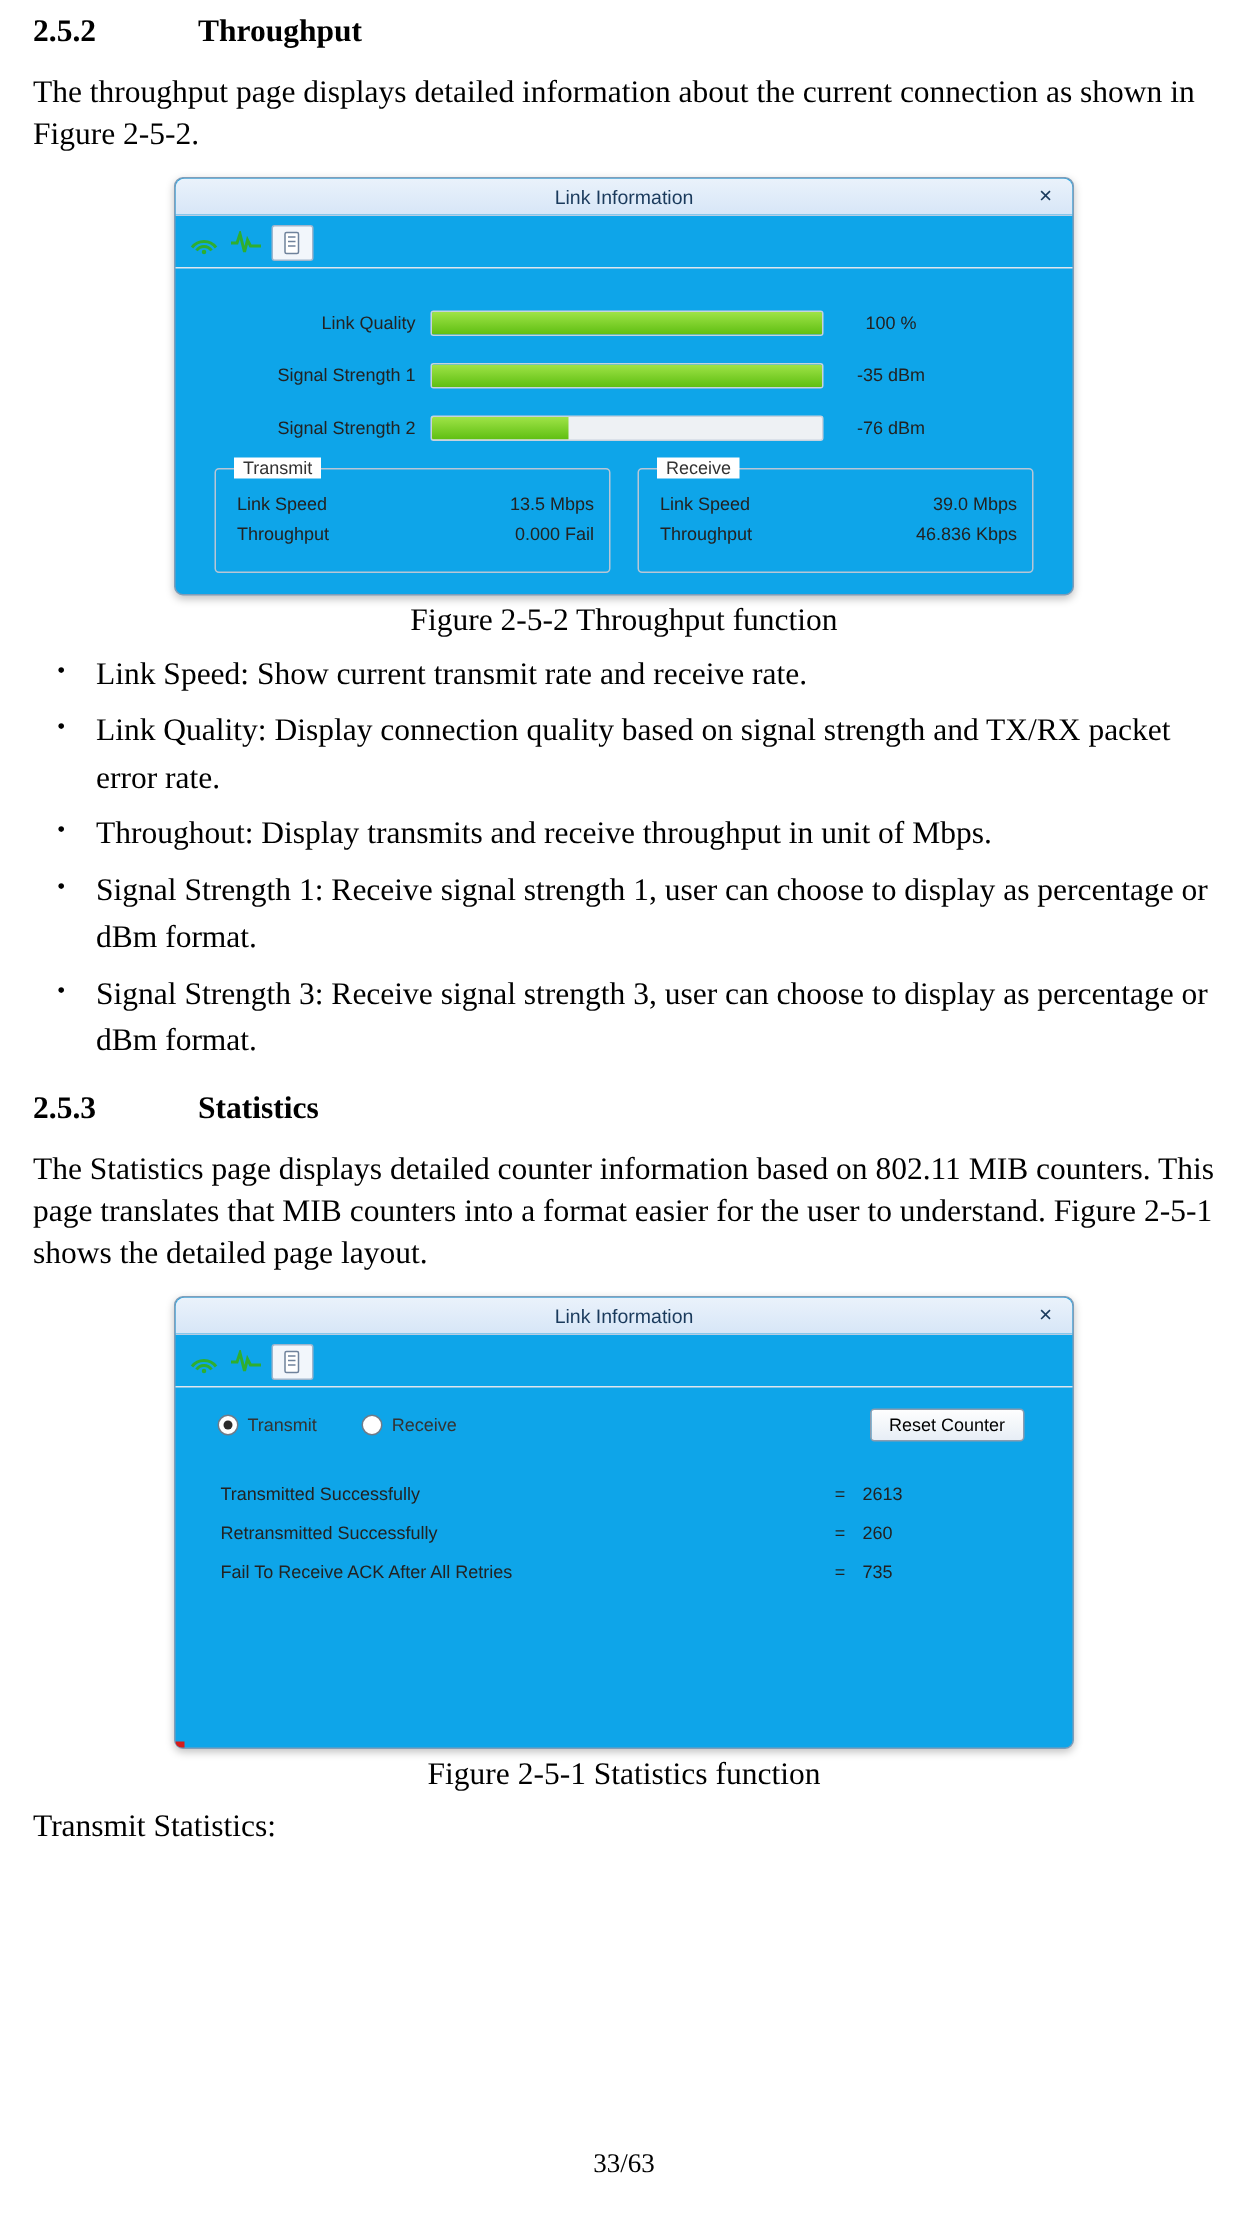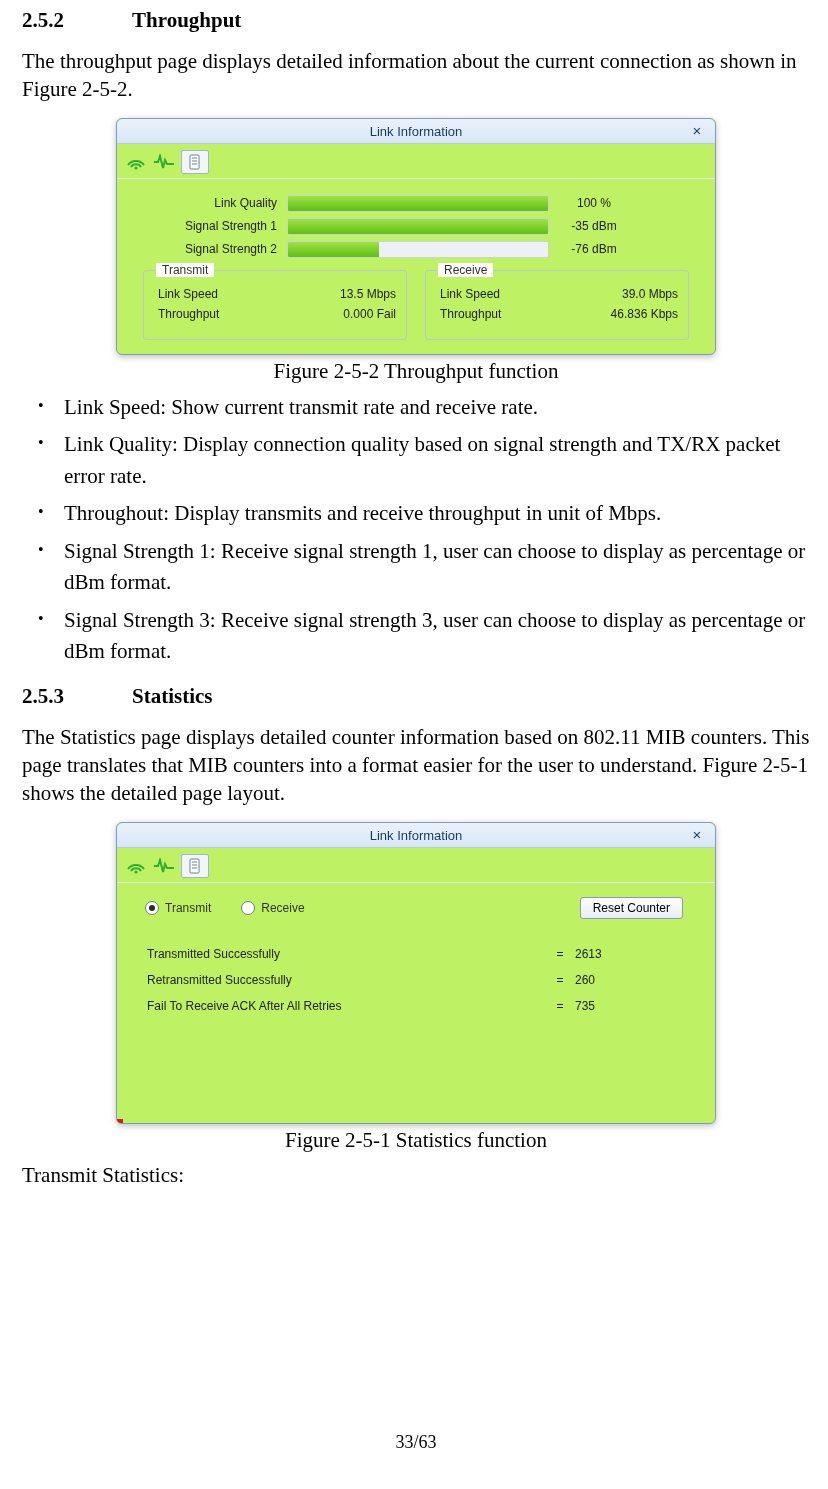--- a/index.html
+++ b/index.html
@@ -59,21 +59,21 @@
     text-align: center;
     font-size: 18px;
   }
 
   
   .win {
     width: 598px;
     margin: 6px auto 4px auto;
     border: 1px solid #7f9db9;
     border-radius: 6px;
-    background: #bef264;
+    background: #0ea5e9;
     box-shadow: 0 2px 6px rgba(0,0,0,.25);
     font-family: Tahoma, Geneva, sans-serif;
     font-size: 12px;
     color: #333;
     position: relative;
   }
   .win2 { height: 300px; }
   .win-title {
     background: linear-gradient(#eaf2fb, #d7e6f7);
     border-bottom: 1px solid #b8cde2;
@@ -110,21 +110,21 @@
     border-radius: 2px;
     padding: 1px 2px;
     background: #f2f6fb;
   }
   .win-body { padding: 10px 20px 14px 20px; }
 
   
   .bars { margin: 4px 20px 12px 20px; }
   .bar-row {
     display: flex; align-items: center;
-    margin: 6px 0;
+    margin: 18px 0;
   }
   .bar-label { width: 120px; font-size: 12px; color: #222; text-align: right; padding-right: 10px; }
   .bar-track {
     width: 260px; height: 15px;
     background: #eef1f4;
     border: 1px solid #c8d2de;
     border-radius: 2px;
     overflow: hidden;
   }
   .bar-fill {

